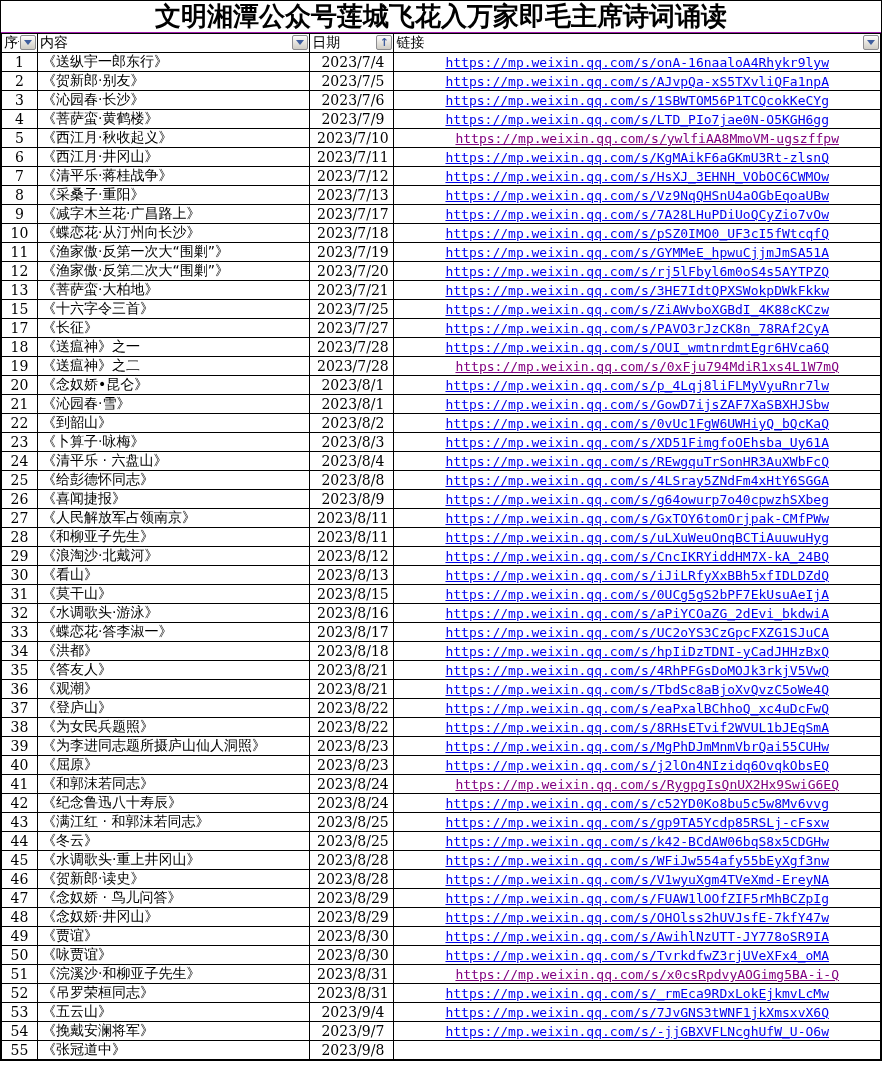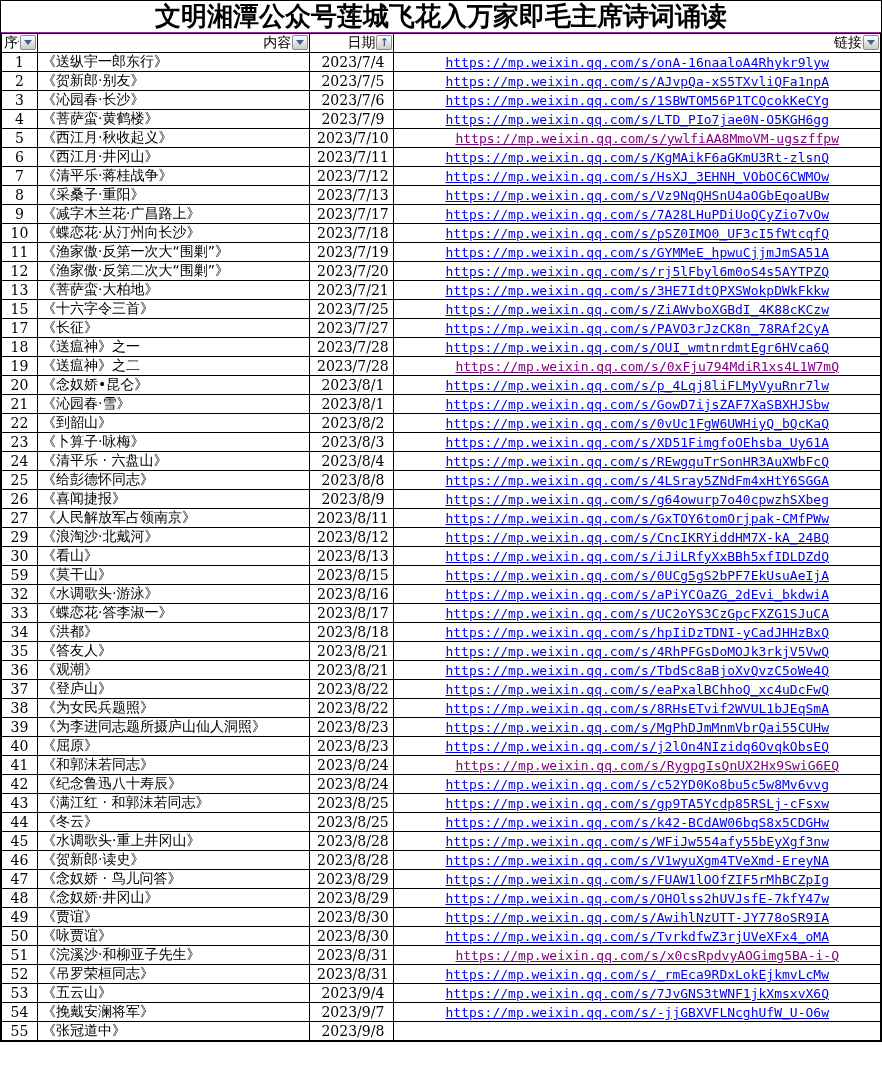--- a/index.html
+++ b/index.html
@@ -6,21 +6,21 @@
   body{font-family:"DejaVu Sans",sans-serif;}
   .sheet{width:880px;border:1px solid #000;background:#fff;}
   .title{height:31px;line-height:31px;text-align:center;font-size:26px;font-weight:bold;
          border-bottom:1px solid #a21caf;white-space:nowrap;overflow:hidden;
          font-family:"DejaVu Sans",sans-serif;color:#000;}
   table{border-collapse:collapse;table-layout:fixed;width:100%;}
   col.c-idx{width:36px;} col.c-content{width:272px;} col.c-date{width:84px;} col.c-link{width:486px;}
   th,td{border:1px solid #000;height:17px;padding:0;overflow:hidden;white-space:nowrap;
         font-size:14px;vertical-align:middle;}
   th{font-weight:normal;position:relative;}
-  .hwrap{display:flex;align-items:center;justify-content:flex-end;height:100%;padding:0 18px 0 2px;}
+  .hwrap{display:flex;align-items:center;justify-content:flex-start;height:100%;padding:0 18px 0 2px;}
   .hwrap.left{justify-content:flex-start;padding-left:2px;}
   .hlabel{overflow:hidden;white-space:nowrap;}
   .filter-btn{position:absolute;right:1px;top:1px;width:16px;height:15px;
         background:linear-gradient(180deg,#fefefe 0%,#e8e6e1 45%,#cfccc5 100%);
         border:1px solid #8b8b8f;border-radius:2px;display:flex;align-items:center;
         justify-content:center;box-sizing:border-box;cursor:default;}
   .tri-down{width:0;height:0;border-left:4px solid transparent;border-right:4px solid transparent;
         border-top:5px solid var(--accent);}
   .sort-glyph{color:var(--accent);font-size:11px;font-weight:bold;line-height:1;
         font-family:"DejaVu Sans",sans-serif;}
@@ -225,33 +225,39 @@
     <td class="date">2023/8/9</td>
     <td class="link"><a href="#">https://mp.weixin.qq.com/s/g64owurp7o40cpwzhSXbeg</a></td>
   </tr>
         <tr>
     <td class="idx">27</td>
     <td class="content">《人民解放军占领南京》</td>
     <td class="date">2023/8/11</td>
     <td class="link"><a href="#">https://mp.weixin.qq.com/s/GxTOY6tomOrjpak-CMfPWw</a></td>
   </tr>
         <tr>
+    <td class="idx">28</td>
+    <td class="content">《和柳亚子先生》</td>
+    <td class="date">2023/8/11</td>
+    <td class="link"><a href="#">https://mp.weixin.qq.com/s/uLXuWeuOnqBCTiAuuwuHyg</a></td>
+  </tr>
+        <tr>
     <td class="idx">29</td>
     <td class="content">《浪淘沙·北戴河》</td>
     <td class="date">2023/8/12</td>
     <td class="link"><a href="#">https://mp.weixin.qq.com/s/CncIKRYiddHM7X-kA_24BQ</a></td>
   </tr>
         <tr>
     <td class="idx">30</td>
     <td class="content">《看山》</td>
     <td class="date">2023/8/13</td>
     <td class="link"><a href="#">https://mp.weixin.qq.com/s/iJiLRfyXxBBh5xfIDLDZdQ</a></td>
   </tr>
         <tr>
-    <td class="idx">59</td>
+    <td class="idx">31</td>
     <td class="content">《莫干山》</td>
     <td class="date">2023/8/15</td>
     <td class="link"><a href="#">https://mp.weixin.qq.com/s/0UCg5gS2bPF7EkUsuAeIjA</a></td>
   </tr>
         <tr>
     <td class="idx">32</td>
     <td class="content">《水调歌头·游泳》</td>
     <td class="date">2023/8/16</td>
     <td class="link"><a href="#">https://mp.weixin.qq.com/s/aPiYCOaZG_2dEvi_bkdwiA</a></td>
   </tr>

